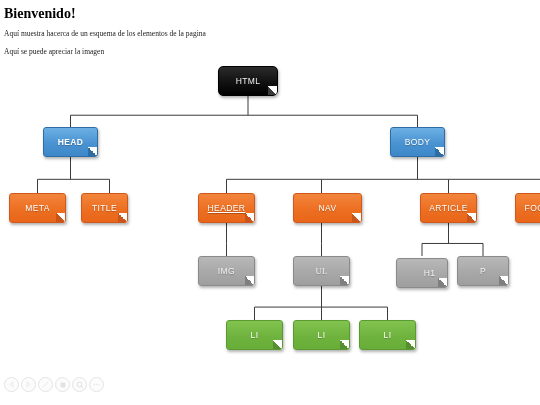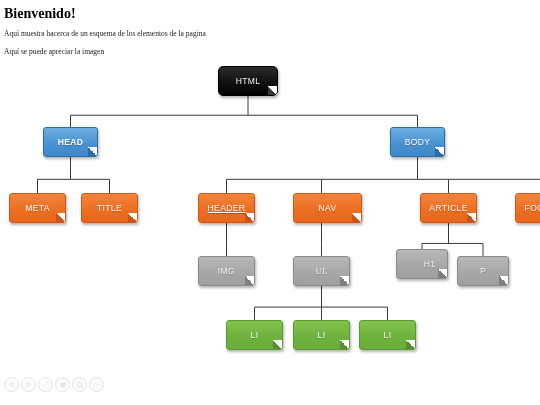--- a/index.html
+++ b/index.html
@@ -189,42 +189,42 @@
       </div>
       <div class="node blue" style="left: 43px; top: 69px; width: 55px; height: 30px; font-weight: bold;">
         <span class="node-label">HEAD</span>
       </div>
       <div class="node blue" style="left: 390px; top: 69px; width: 55px; height: 30px;">
         <span class="node-label">BODY</span>
       </div>
       <div class="node orange" style="left: 9px; top: 135px; width: 57px; height: 30px;">
         <span class="node-label">META</span>
       </div>
-      <div class="node orange" style="left: 81px; top: 135px; width: 57px; height: 30px;">
+      <div class="node orange" style="left: 81px; top: 135px; width: 47px; height: 30px;">
         <span class="node-label">TITLE</span>
       </div>
       <div class="node orange" style="left: 198px; top: 135px; width: 57px; height: 30px; text-decoration: underline;">
         <span class="node-label">HEADER</span>
       </div>
       <div class="node orange" style="left: 293px; top: 135px; width: 69px; height: 30px;">
         <span class="node-label">NAV</span>
       </div>
       <div class="node orange" style="left: 420px; top: 135px; width: 57px; height: 30px;">
         <span class="node-label">ARTICLE</span>
       </div>
       <div class="node orange" style="left: 515px; top: 135px; width: 57px; height: 30px;">
         <span class="node-label">FOOTER</span>
       </div>
       <div class="node gray" style="left: 198px; top: 198px; width: 57px; height: 30px;">
         <span class="node-label">IMG</span>
       </div>
       <div class="node gray" style="left: 293px; top: 198px; width: 57px; height: 30px; font-family: Liberation Serif, serif;">
         <span class="node-label">UL</span>
       </div>
-      <div class="node gray" style="left: 396px; top: 191px; width: 52px; height: 30px; padding-left: 15px;">
+      <div class="node gray" style="left: 396px; top: 200px; width: 52px; height: 30px; padding-left: 15px;">
         <span class="node-label">H1</span>
       </div>
       <div class="node gray" style="left: 457px; top: 198px; width: 52px; height: 30px;">
         <span class="node-label">P</span>
       </div>
       <div class="node green" style="left: 226px; top: 262px; width: 57px; height: 30px;">
         <span class="node-label">LI</span>
       </div>
       <div class="node green" style="left: 293px; top: 262px; width: 57px; height: 30px;">
         <span class="node-label">LI</span>

